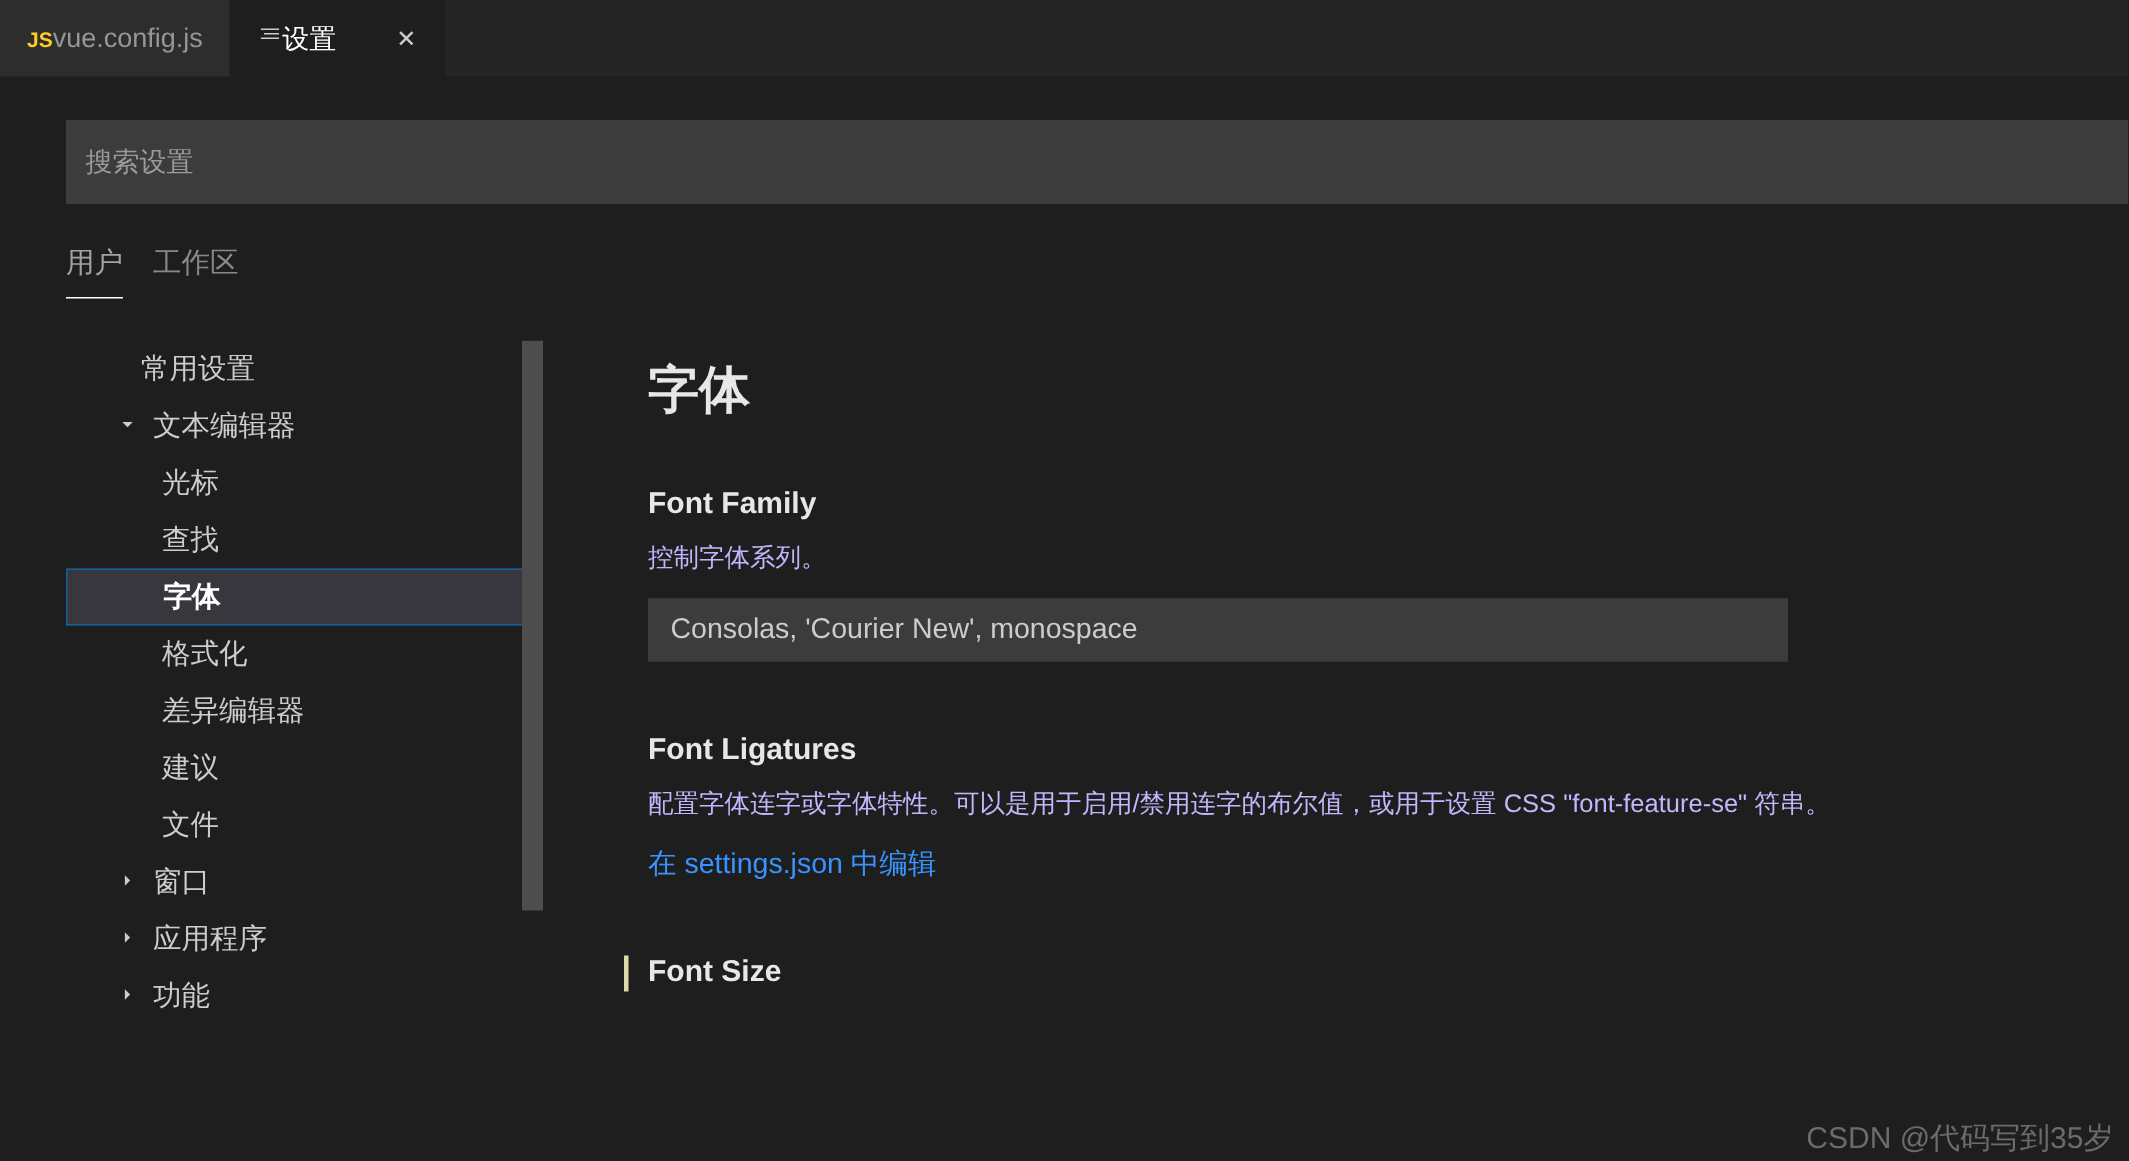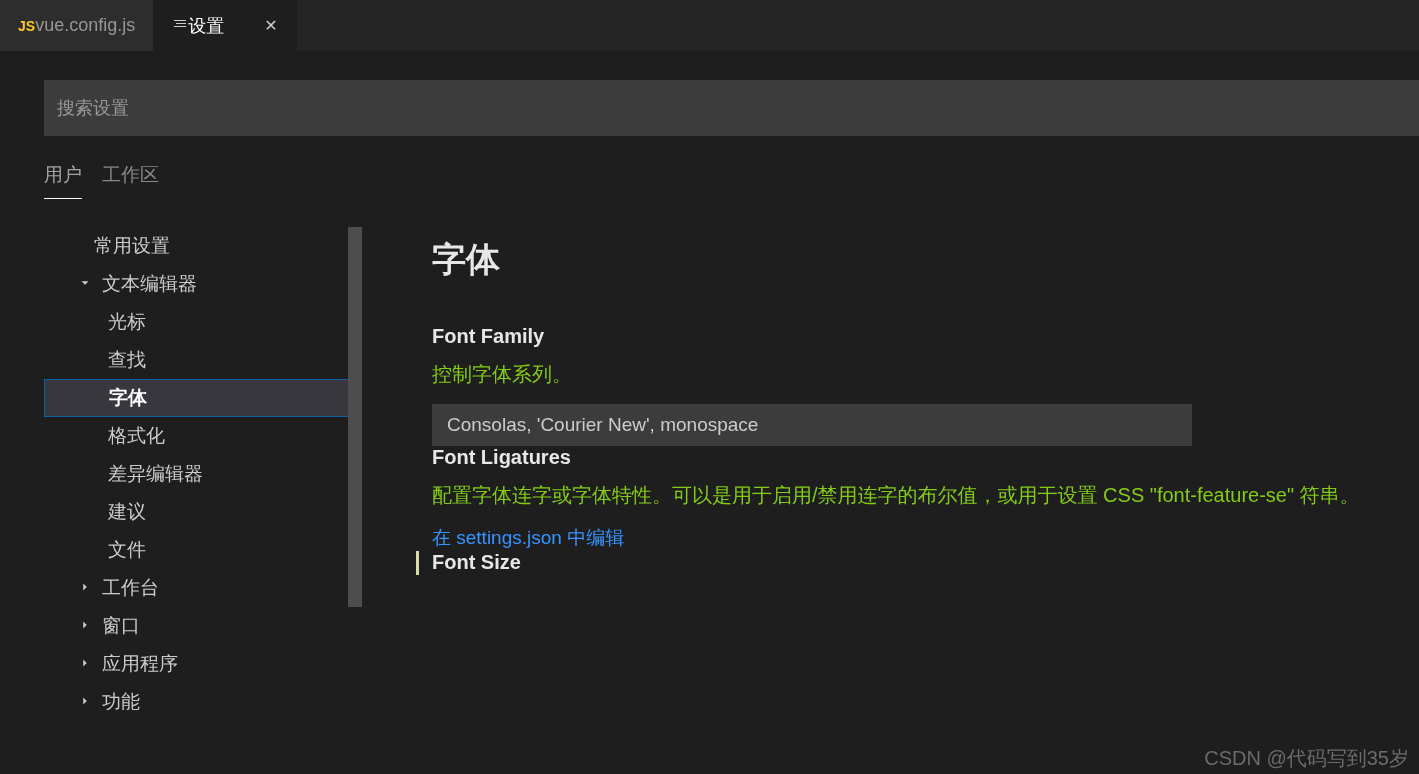--- a/index.html
+++ b/index.html
@@ -149,31 +149,32 @@
   overflow: hidden;
   position: relative;
 }
 .main h1 {
   font-size: 34px;
   font-weight: bold;
   color: #e7e7e7;
   margin-bottom: 42px;
 }
 .setting {
+  margin-bottom: 48px;
   position: relative;
 }
 .setting h3 {
   font-size: 20px;
   font-weight: 600;
   color: #e7e7e7;
   margin-bottom: 10px;
 }
 .setting .desc {
-  font-size: 20px;
-  color: #84cc16;
+  font-size: 17px;
+  color: #c4b5fd;
   line-height: 1.6;
   margin-bottom: 14px;
 }
 .setting input[type="text"] {
   width: 760px;
   height: 42px;
   background: #3c3c3c;
   border: 1px solid #3c3c3c;
   color: #cccccc;
   font-size: 19px;
@@ -278,28 +279,20 @@
       </div>
       <div class="tree-item indent-2">
         <span>文件</span>
       </div>
       <div class="tree-item collapsible">
         <span class="chevron">
           <svg width="14" height="14" viewBox="0 0 16 16" fill="currentColor">
               <path d="M6 4l4 4-4 4V4z"></path>
             </svg>
         </span>
-        <span>工作台</span>
-      </div>
-      <div class="tree-item collapsible">
-        <span class="chevron">
-          <svg width="14" height="14" viewBox="0 0 16 16" fill="currentColor">
-              <path d="M6 4l4 4-4 4V4z"></path>
-            </svg>
-        </span>
         <span>窗口</span>
       </div>
       <div class="tree-item collapsible">
         <span class="chevron">
           <svg width="14" height="14" viewBox="0 0 16 16" fill="currentColor">
               <path d="M6 4l4 4-4 4V4z"></path>
             </svg>
         </span>
         <span>应用程序</span>
       </div>

